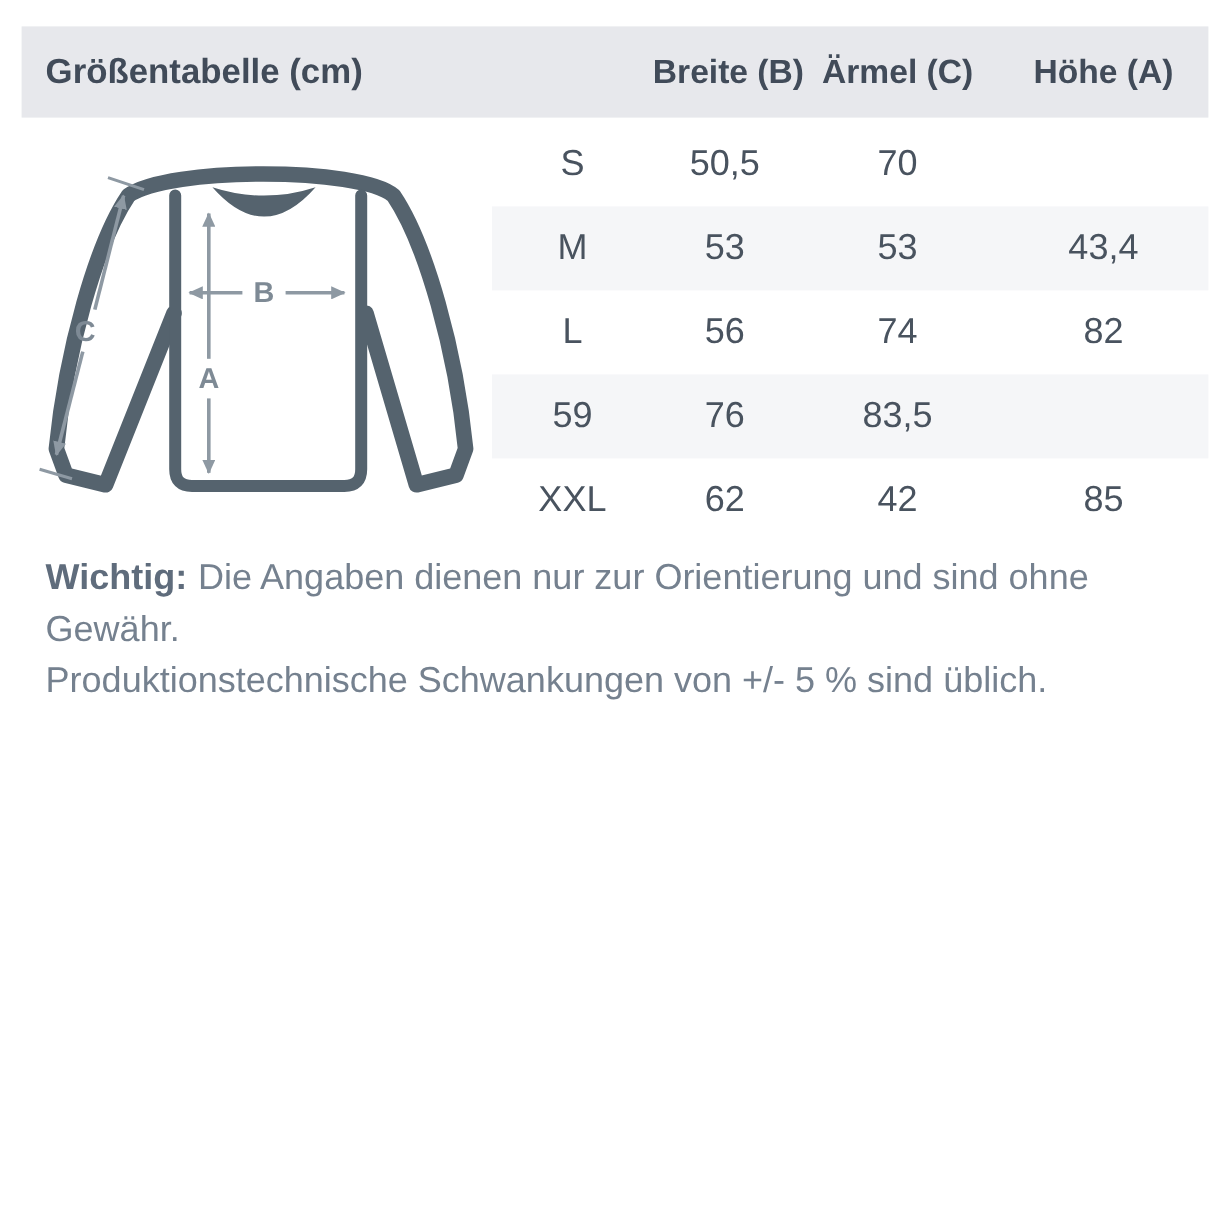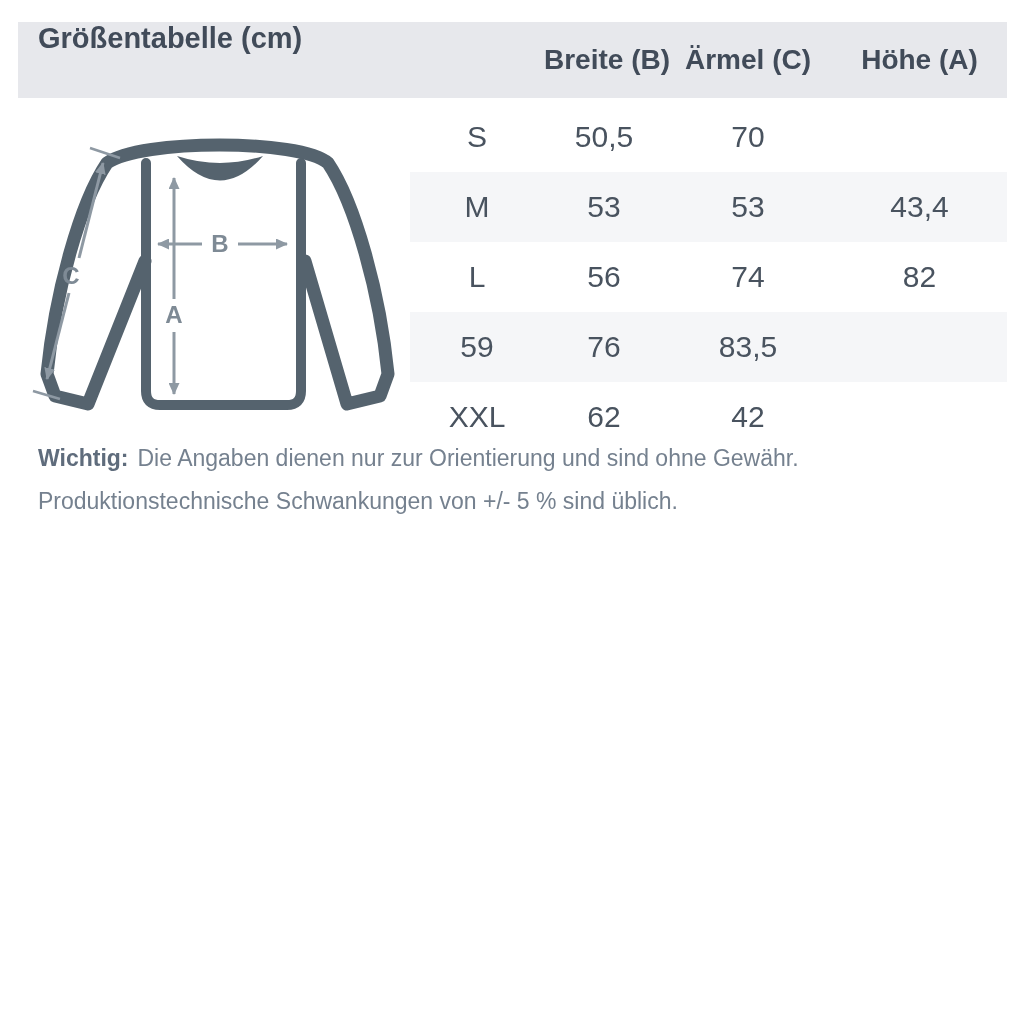--- a/index.html
+++ b/index.html
@@ -1,42 +1,42 @@
 <!DOCTYPE html>
 <html><head>
 <meta charset="utf-8">
 <style>
   html,body{margin:0;padding:0;background:#ffffff;}
   .stage{position:relative;width:1024px;height:1024px;background:#ffffff;overflow:hidden;
          font-family:"Liberation Sans", sans-serif;}
 
   
   .header-bar{position:absolute;left:18px;top:22px;width:989px;height:76px;
-              background:#e7e8ec;display:flex;box-sizing:border-box;}
+              background:#e7e8ec;display:flex;align-items:center;box-sizing:border-box;}
   .header-title{flex:0 0 392px;box-sizing:border-box;padding-left:20px;
                 font-size:29px;font-weight:bold;color:#414b59;}
   .header-cols{flex:0 0 597px;display:grid;grid-template-columns:134px 120px 168px 175px;
                align-items:center;text-align:center;}
   .header-col{font-size:28px;font-weight:bold;color:#414b59;white-space:nowrap;}
 
   
   .size-table{position:absolute;left:410px;top:102px;width:597px;}
   .t-row{height:70px;display:grid;grid-template-columns:134px 120px 168px 175px;
          align-items:center;text-align:center;font-size:30px;color:#49535f;}
   .t-row.striped{background:#f5f6f8;}
 
   
   .sweater-svg{position:absolute;left:30px;top:133px;width:375px;height:295px;}
   .dim-line{stroke:#8e99a3;stroke-width:3;fill:none;}
   .dim-tick{stroke:#8e99a3;stroke-width:2.5;fill:none;}
   .dim-label{font-family:"Liberation Sans", sans-serif;font-size:24px;font-weight:600;
              fill:#7e8a95;text-anchor:middle;}
 
   
-  .note{position:absolute;left:38px;top:437px;width:960px;font-size:23px;
+  .note{position:absolute;left:38px;top:460px;width:960px;font-size:30px;
         color:#75818f;line-height:43px;}
   .note strong{color:#5f6c7c;margin-right:9px;}
 </style>
 </head>
 <body>
 
 <div class="stage">
 
   <div class="header-bar">
     <div class="header-title">Größentabelle (cm)</div>
@@ -68,20 +68,21 @@
     </div>
     <div class="t-row striped">
       <div>59</div>
       <div>76</div>
       <div>83,5</div>
     </div>
     <div class="t-row">
       <div>XXL</div>
       <div>62</div>
       <div>42</div>
+      <div>85</div>
     </div>
   </div>
 
   <svg class="sweater-svg" viewBox="0 0 375 295">
     <defs>
       <marker id="arr" markerWidth="12" markerHeight="11" refX="11" refY="5.5" orient="auto" markerUnits="userSpaceOnUse">
         <path d="M0,0 L12,5.5 L0,11 Z" fill="#8e99a3"></path>
       </marker>
     </defs>
 

